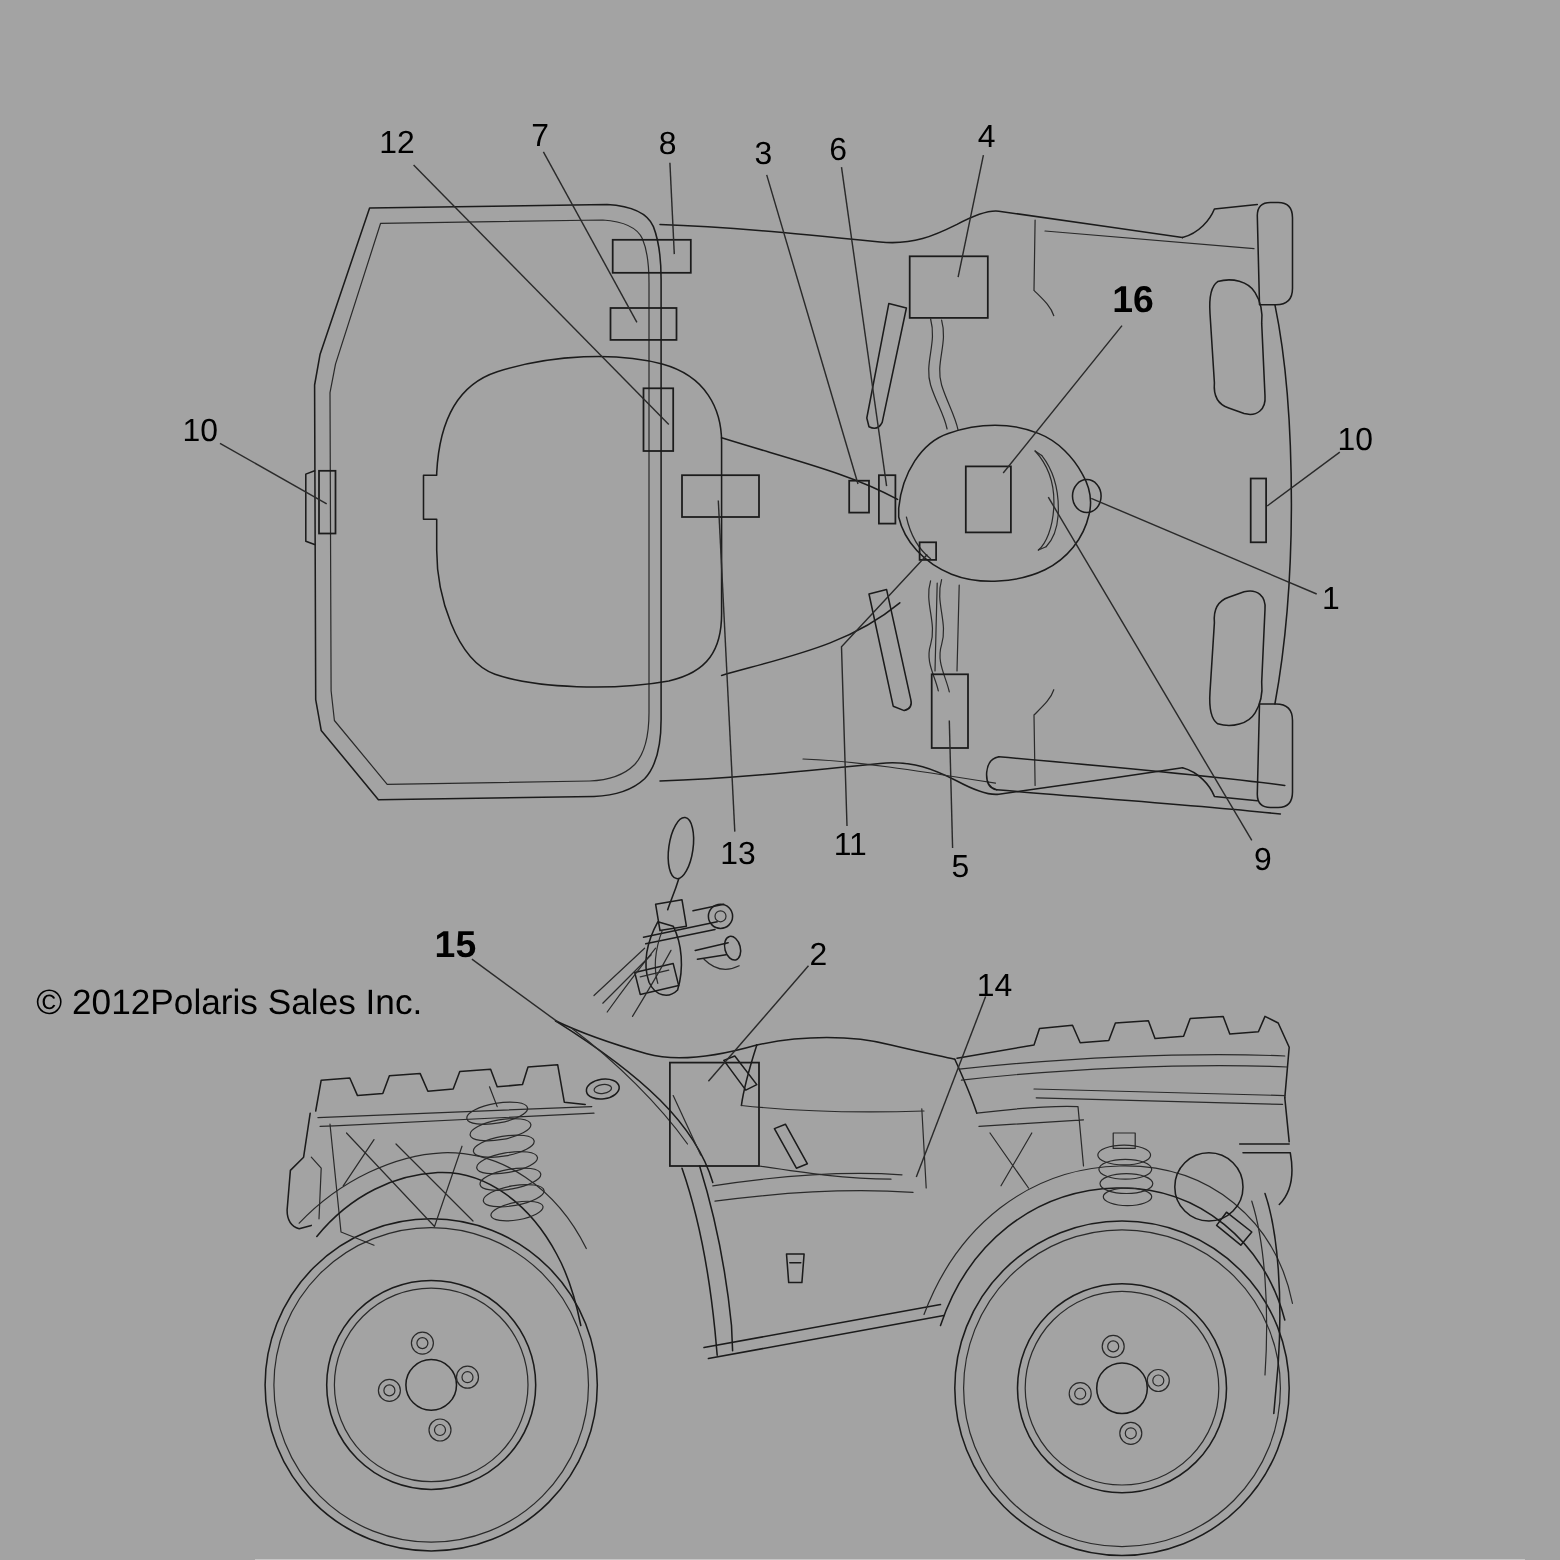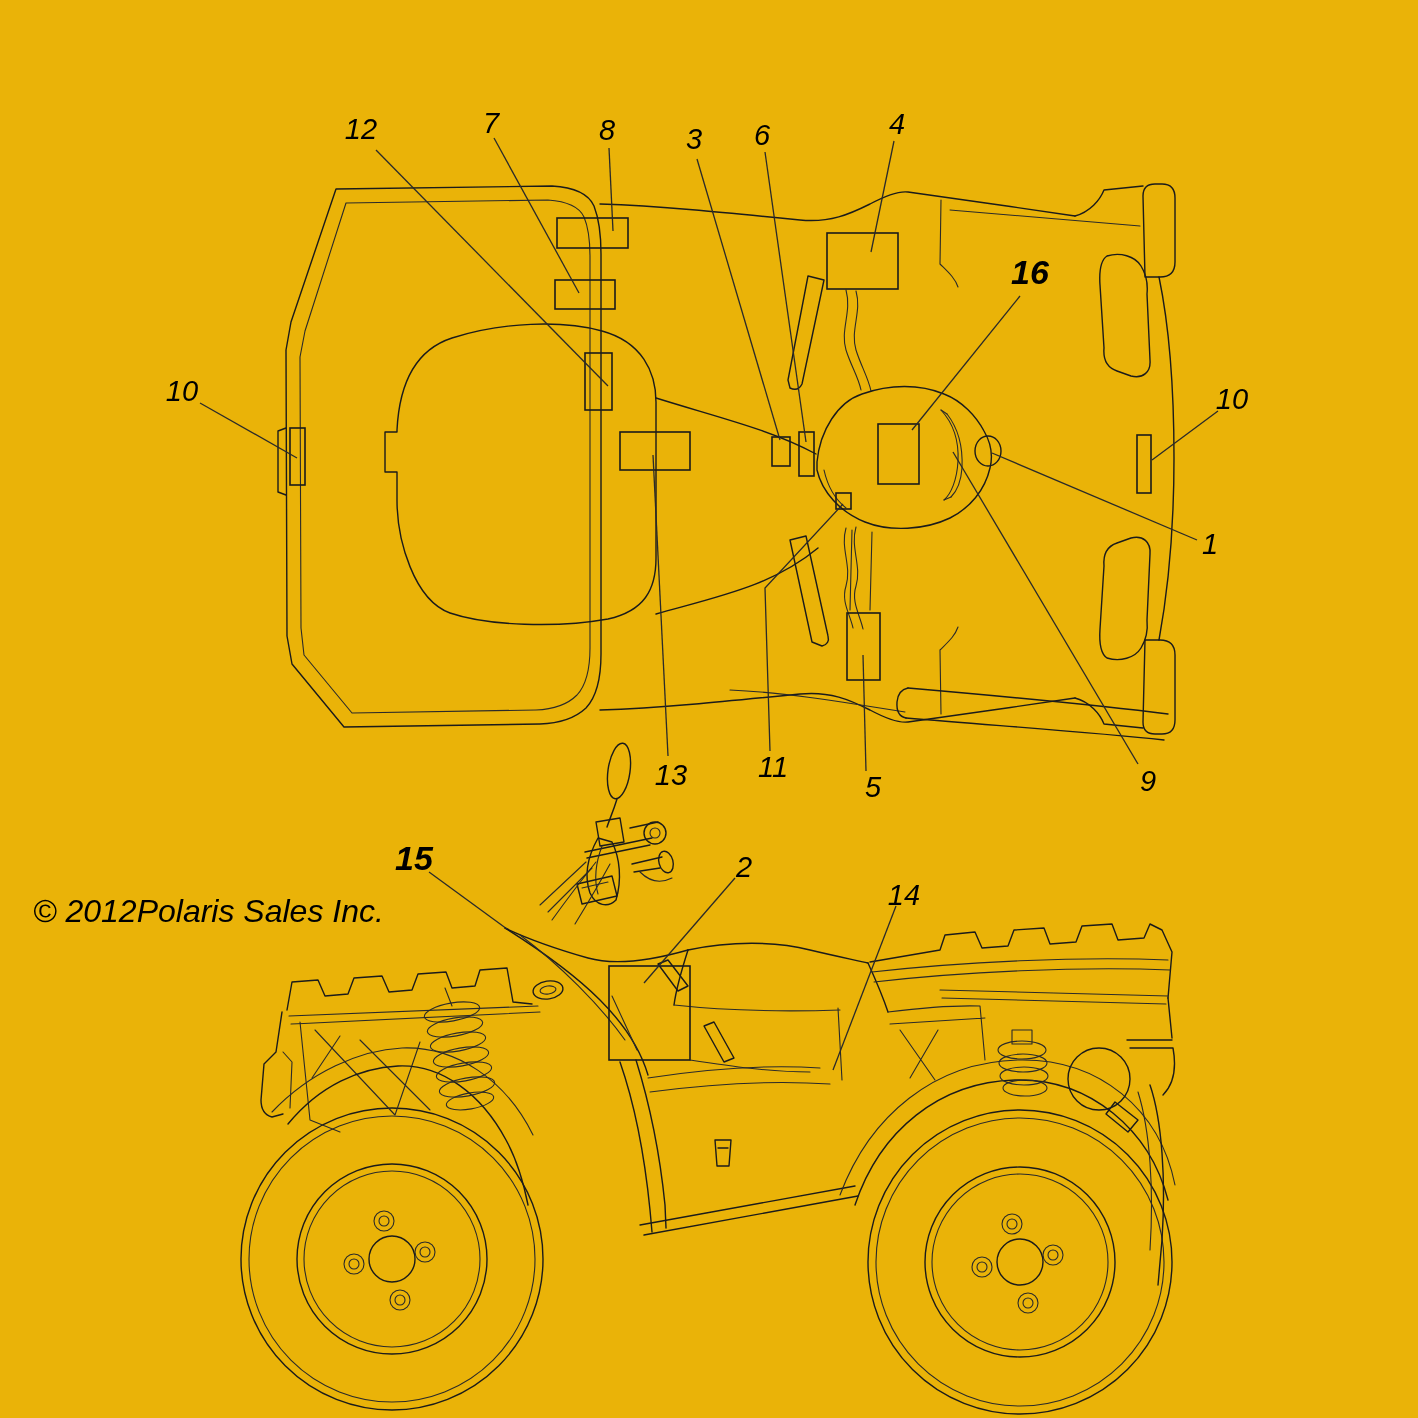--- a/index.html
+++ b/index.html
@@ -1,17 +1,17 @@
 <!DOCTYPE html>
 <html><head>
 <meta charset="utf-8">
 <style>
   html,body{margin:0;padding:0;background:#ffffff;}
-  .stage{position:relative;width:1418px;height:1418px;background:#eab308;overflow:hidden;
-         font-family:"Liberation Sans",sans-serif;font-style:italic;}
+  .stage{position:relative;width:1418px;height:1418px;background:#a3a3a3;overflow:hidden;
+         font-family:"Liberation Sans",sans-serif;}
   svg{position:absolute;left:0;top:0;}
   .ln{fill:none;stroke:#1b1b1b;stroke-width:1.4;stroke-linecap:round;stroke-linejoin:round;}
   .thin{fill:none;stroke:#2a2a2a;stroke-width:1.1;stroke-linecap:round;stroke-linejoin:round;}
   .decal{fill:none;stroke:#1b1b1b;stroke-width:1.6;}
   .leader{fill:none;stroke:#2a2a2a;stroke-width:1.3;}
   .lbl{fill:#000;font-size:29px;font-family:"Liberation Sans",sans-serif;}
   .lblBig{fill:#000;font-size:34px;font-weight:600;font-family:"Liberation Sans",sans-serif;}
   .copy{fill:#000;font-size:32px;font-family:"Liberation Sans",sans-serif;}
 </style>
 </head>

